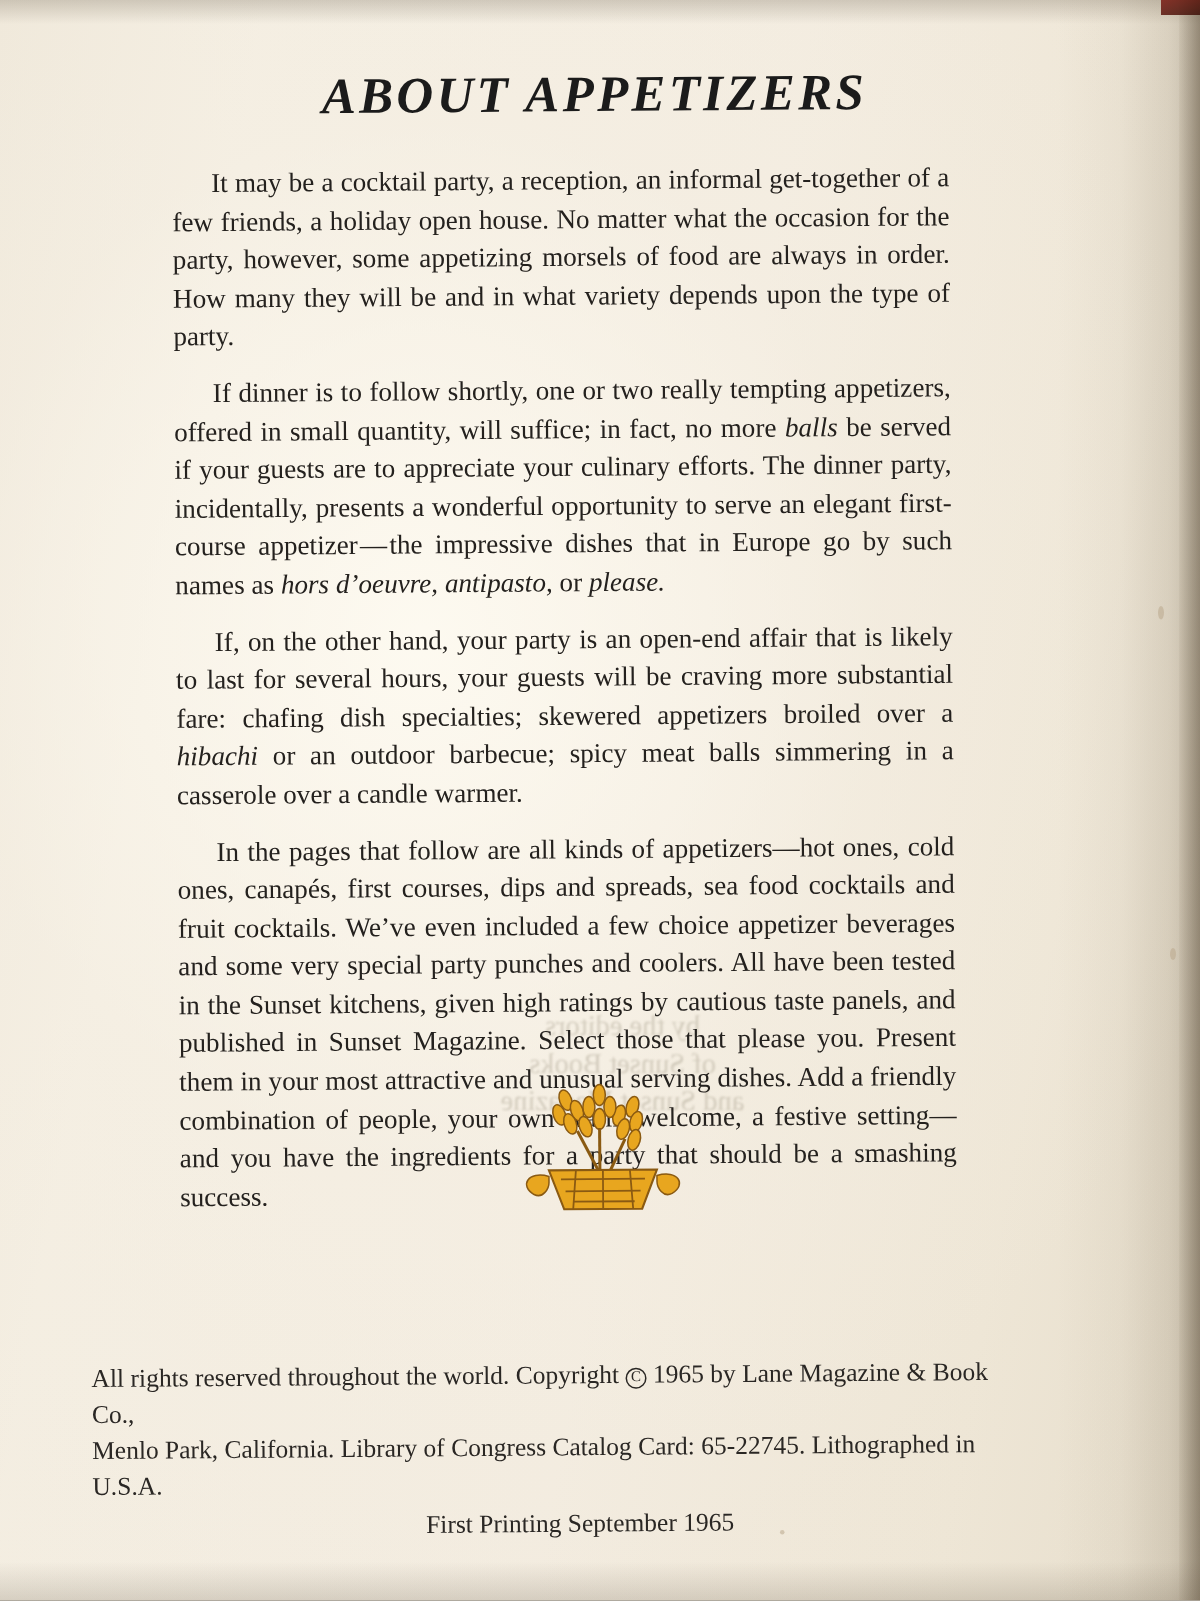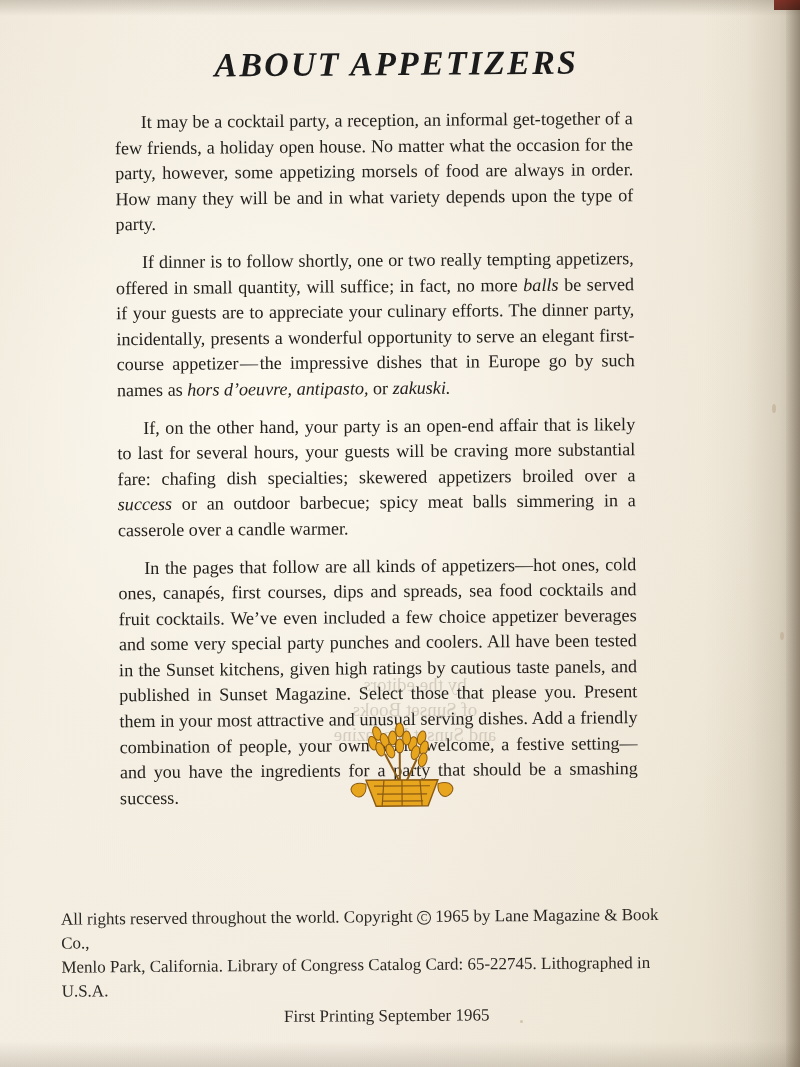--- a/index.html
+++ b/index.html
@@ -214,26 +214,26 @@
           the party, however, some appetizing morsels of food are always in order.
           How many they will be and in what variety depends upon the type of
           party.
         </p>
         <p>
           If dinner is to follow shortly, one or two really tempting appetizers,
           offered in small quantity, will suffice; in fact, no more <span class="it">balls</span> be served
           if your guests are to appreciate your culinary efforts. The dinner party,
           incidentally, presents a wonderful opportunity to serve an elegant first-course
           appetizer — the impressive dishes that in Europe go by such names
-          as <span class="it">hors d’oeuvre, antipasto,</span> or <span class="it">zakuski.</span>
+          as <span class="it">hors d’oeuvre, antipasto,</span> or <span class="it">please.</span>
         </p>
         <p>
           If, on the other hand, your party is an open-end affair that is likely
           to last for several hours, your guests will be craving more substantial
-          fare: chafing dish specialties; skewered appetizers broiled over a <span class="it">success</span>
+          fare: chafing dish specialties; skewered appetizers broiled over a <span class="it">hibachi</span>
           or an outdoor barbecue; spicy meat balls simmering in a casserole over
           a candle warmer.
         </p>
         <p>
           In the pages that follow are all kinds of appetizers—hot ones, cold
           ones, canapés, first courses, dips and spreads, sea food cocktails and
           fruit cocktails. We’ve even included a few choice appetizer beverages
           and some very special party punches and coolers. All have been tested
           in the Sunset kitchens, given high ratings by cautious taste panels, and
           published in Sunset Magazine. Select those that please you. Present

